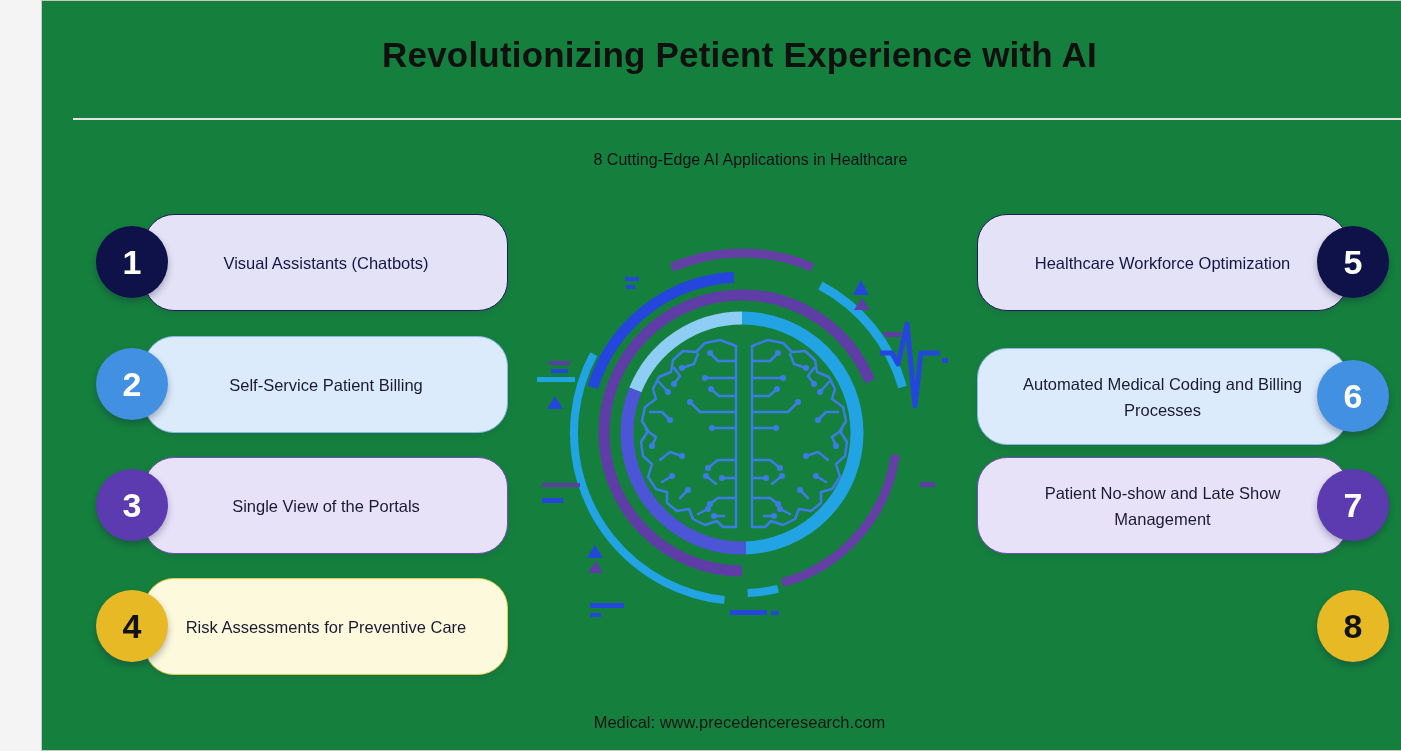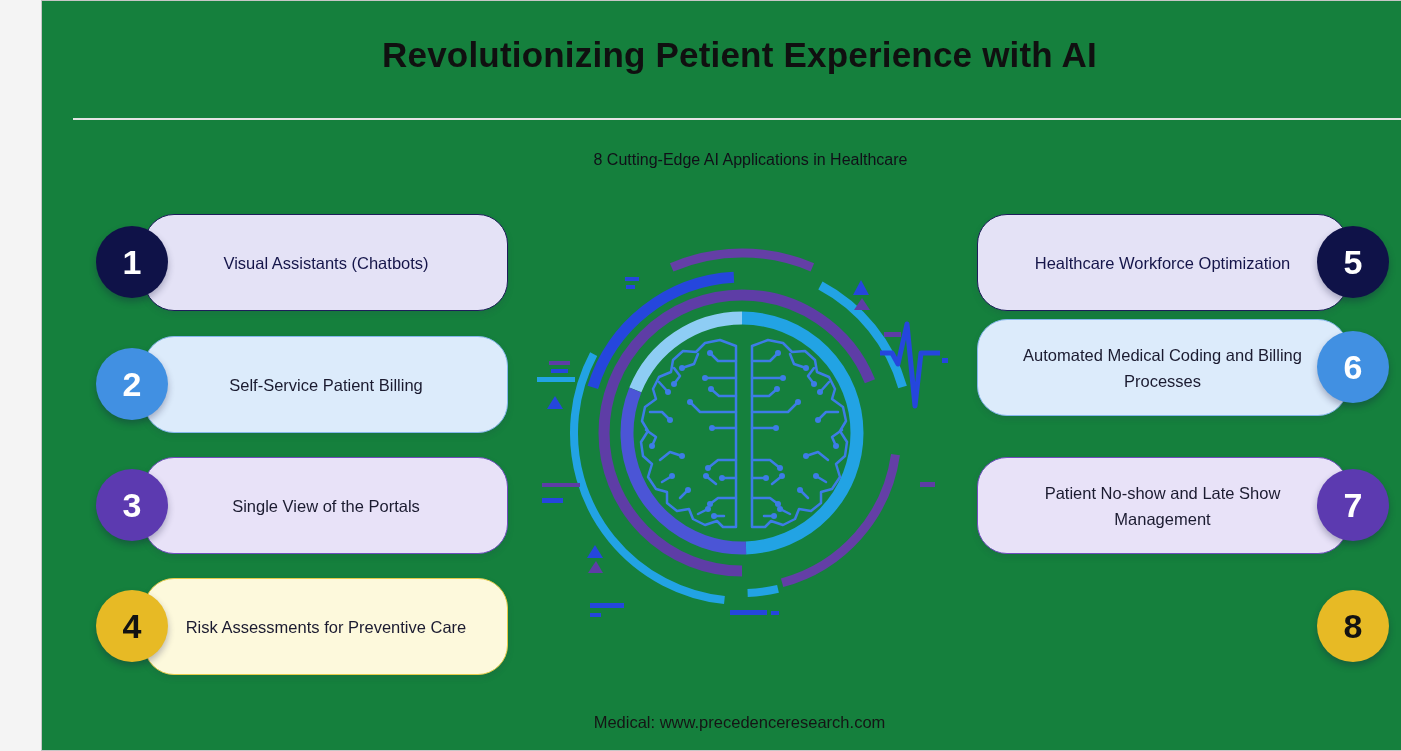--- a/index.html
+++ b/index.html
@@ -88,21 +88,21 @@
     </div>
     <div class="num-circle">4</div>
   </div>
 
   <div class="item item-right theme-navy" style="top:213px">
     <div class="pill">
       <span>Healthcare Workforce Optimization</span>
     </div>
     <div class="num-circle">5</div>
   </div>
-  <div class="item item-right theme-blue" style="top:318px">
+  <div class="item item-right theme-blue" style="top:347px">
     <div class="pill">
       <span>Automated Medical Coding and Billing Processes</span>
     </div>
     <div class="num-circle">6</div>
   </div>
   <div class="item item-right theme-purple" style="top:456px">
     <div class="pill">
       <span>Patient No-show and Late Show Management</span>
     </div>
     <div class="num-circle">7</div>

